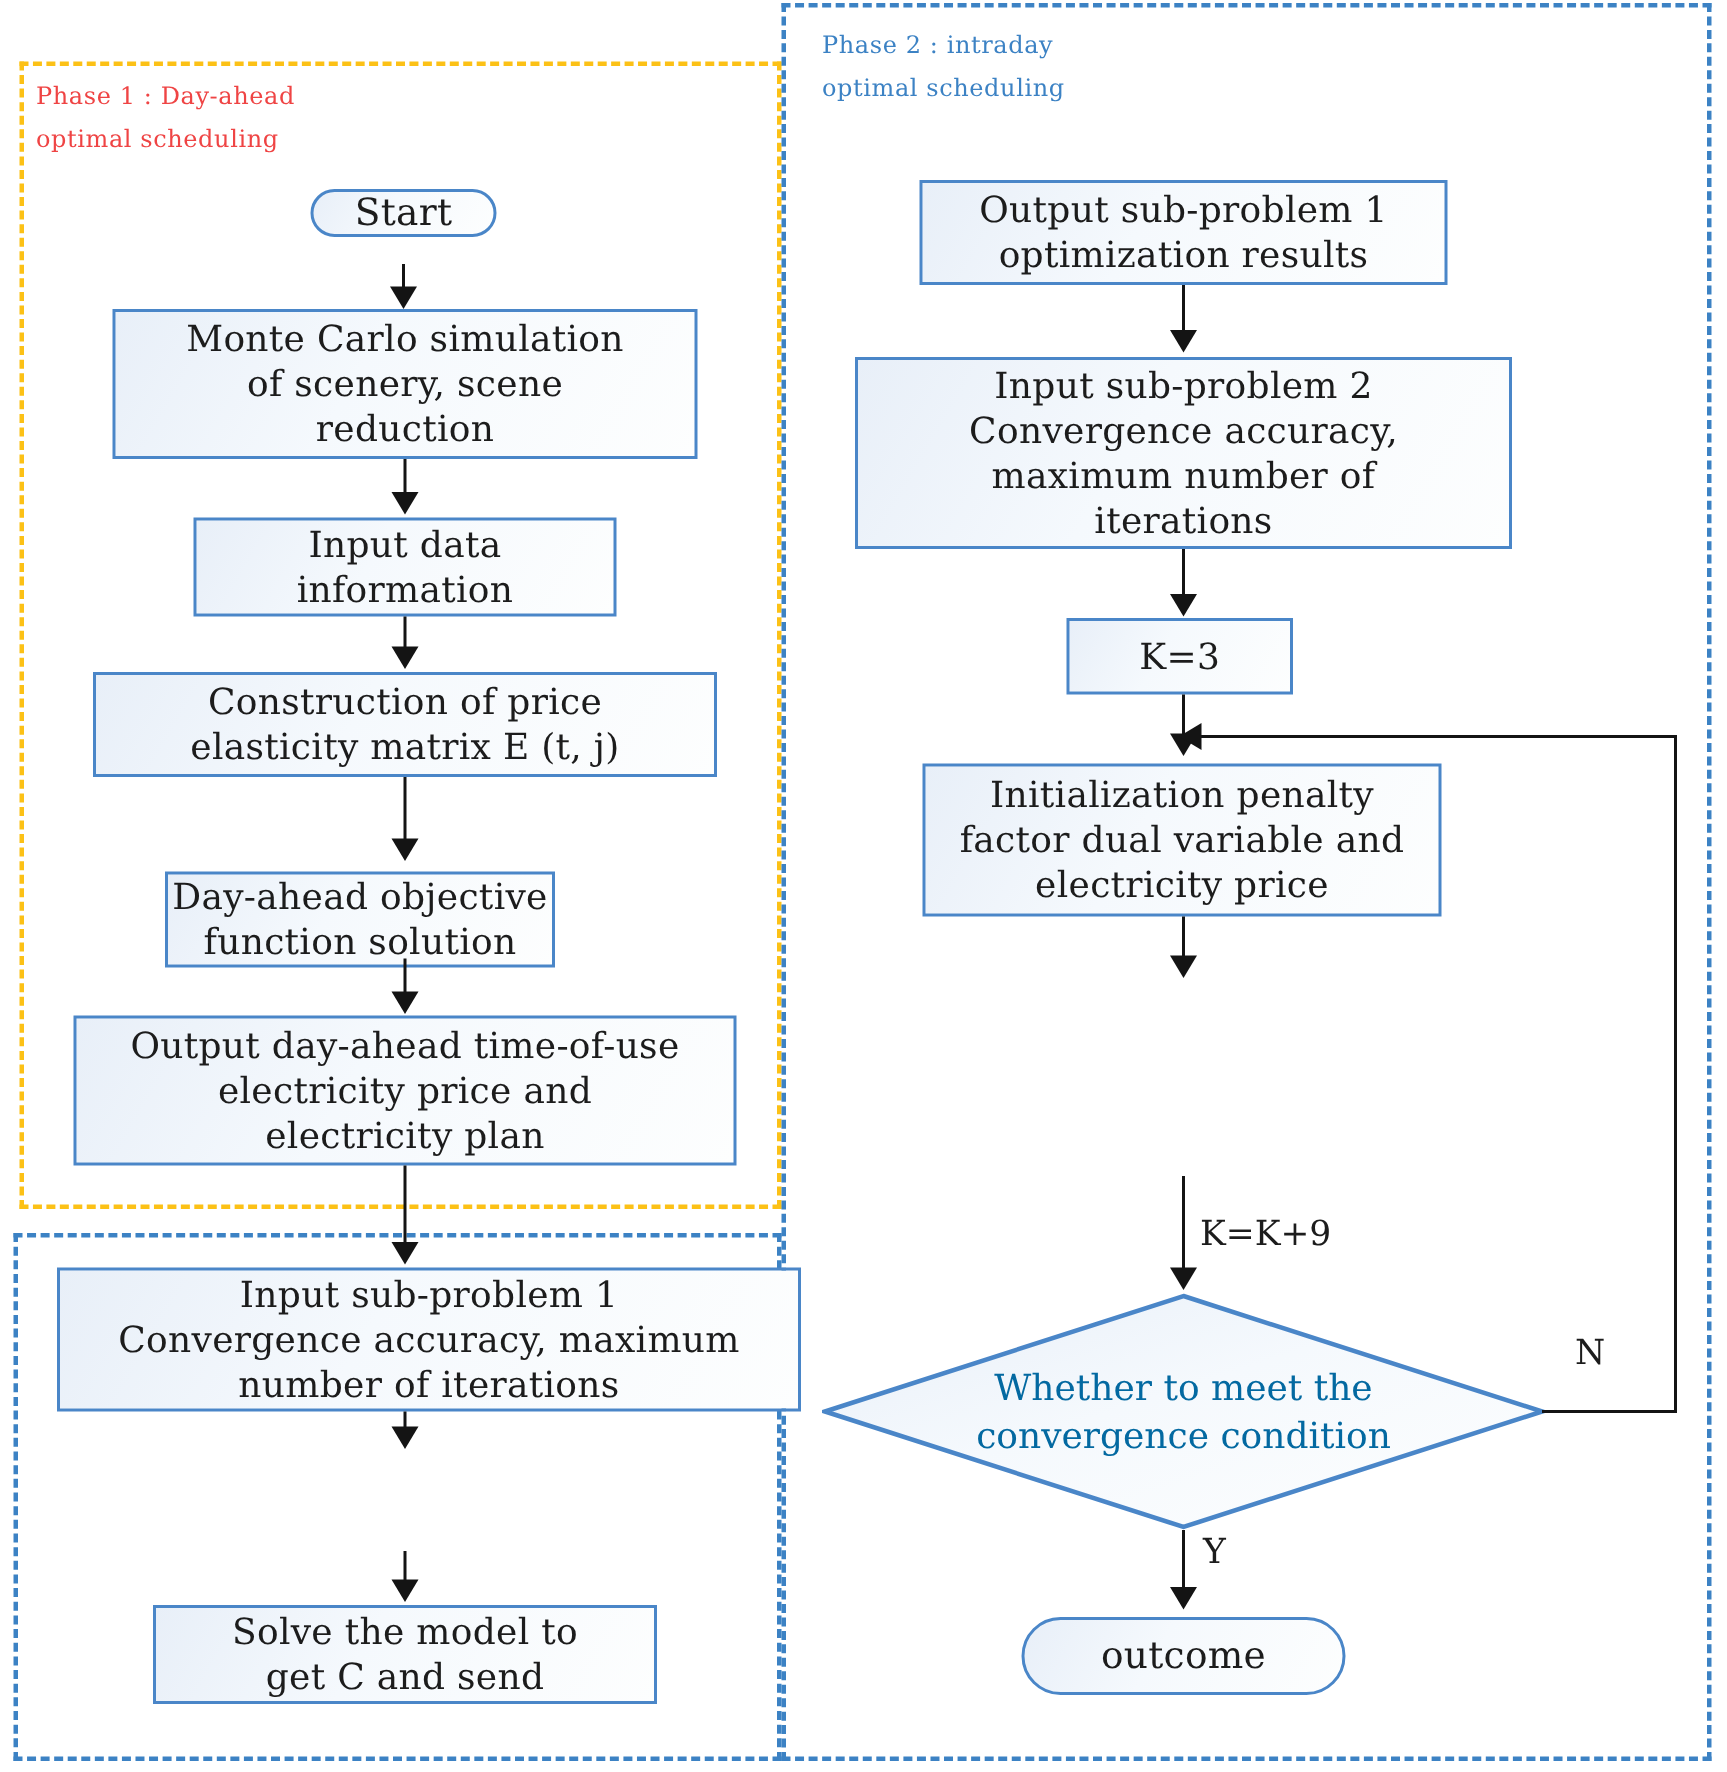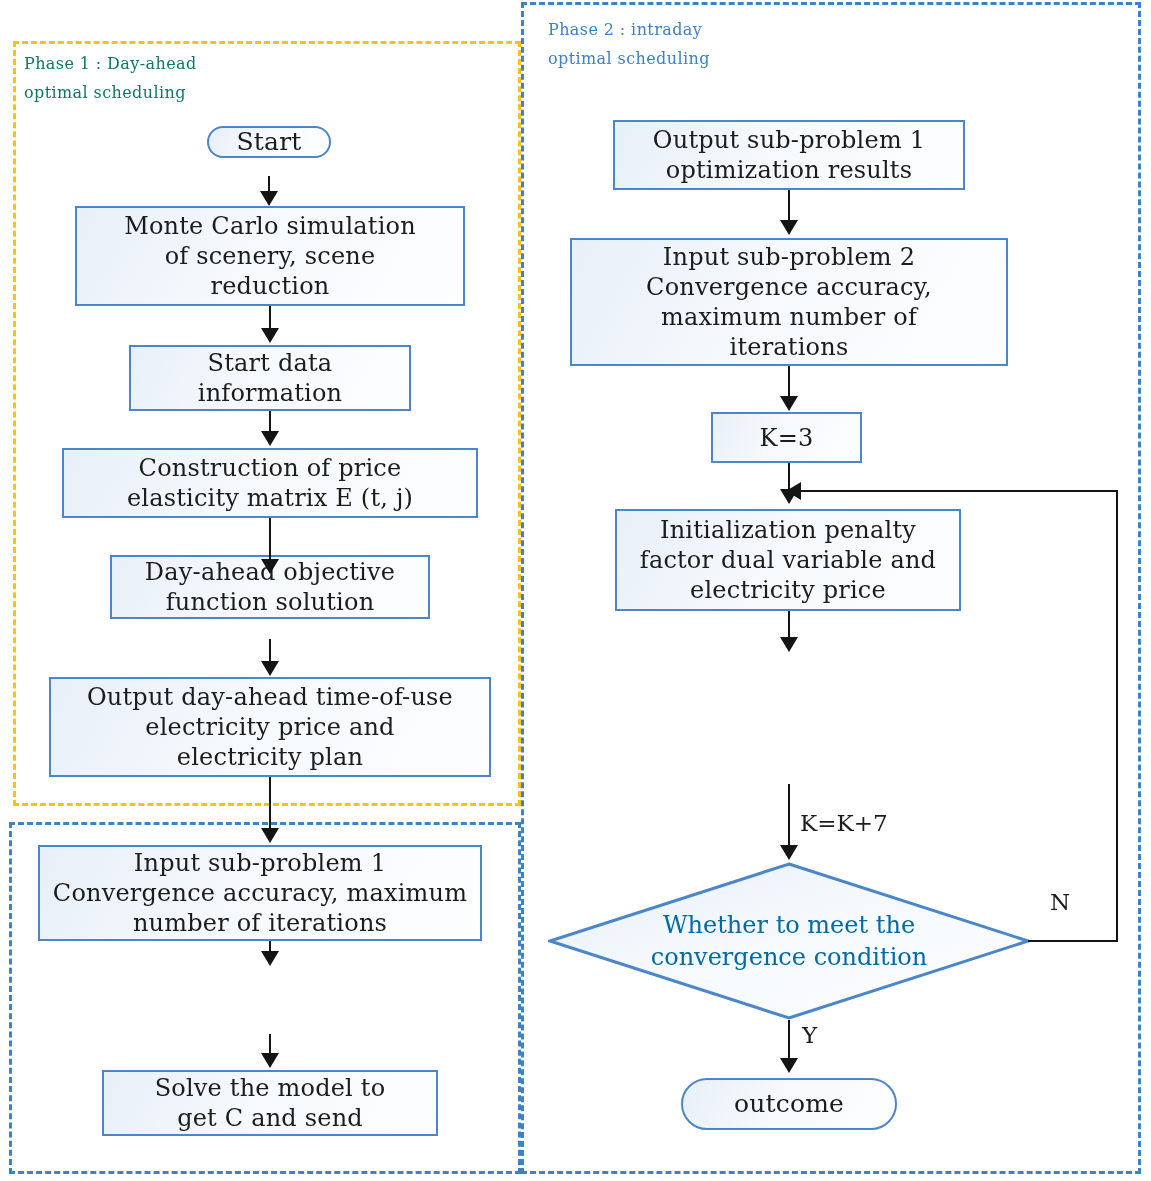--- a/index.html
+++ b/index.html
@@ -26,21 +26,21 @@
   .phase-box.blue  { border:3px dashed #3C82C4; }
 
   .phase-label{
     position:absolute;
     font-family:"DejaVu Serif", serif;
     font-size:16px;
     line-height:29px;
     letter-spacing:0.4px;
     white-space:pre-line;
   }
-  .phase-label.orange{ color:#0f766e; }
+  .phase-label.orange{ color:#ef4444; }
   .phase-label.blue  { color:#3C82C4; }
 
   
   .node{
     position:absolute;
     box-sizing:border-box;
     border:2px solid #4A86C8;
     background:linear-gradient(120deg,#e8eff8 0%,#f5f9fd 42%,#fdfefe 100%);
     display:flex;
     align-items:center;
@@ -125,34 +125,34 @@
 
   <div class="phase-label blue" style="left:548px; top:15px; width:330px;">Phase 2 : intraday
 optimal scheduling</div>
 
   <div class="node terminator" style="left:207px; top:126px; width:124px; height:32px;">Start</div>
 
   <div class="node" style="left:75px; top:206px; width:390px; height:100px;">Monte Carlo simulation
 of scenery, scene
 reduction</div>
 
-  <div class="node" style="left:129px; top:345px; width:282px; height:66px;">Start data
+  <div class="node" style="left:129px; top:345px; width:282px; height:66px;">Input data
 information</div>
 
   <div class="node" style="left:62px; top:448px; width:416px; height:70px;">Construction of price
 elasticity matrix E (t, j)</div>
 
-  <div class="node" style="left:110px; top:555px; width:320px; height:64px;">Day-ahead objective
+  <div class="node" style="left:110px; top:581px; width:260px; height:64px;">Day-ahead objective
 function solution</div>
 
   <div class="node" style="left:49px; top:677px; width:442px; height:100px;">Output day-ahead time-of-use
 electricity price and
 electricity plan</div>
 
-  <div class="node" style="left:38px; top:845px; width:444px; height:96px;">Input sub-problem 1
+  <div class="node" style="left:38px; top:845px; width:496px; height:96px;">Input sub-problem 1
 Convergence accuracy, maximum
 number of iterations</div>
 
 
   <div class="node" style="left:102px; top:1070px; width:336px; height:66px;">Solve the model to
 get C and send</div>
 
   <div class="node" style="left:613px; top:120px; width:352px; height:70px;">Output sub-problem 1
 optimization results</div>
 
@@ -216,21 +216,21 @@
   <div class="arrowhead" style="left:780px; top:396px;"></div>
 
   <div class="conn v" style="left:788px; top:463px; height:28px;"></div>
   <div class="arrowhead" style="left:780px; top:489px;"></div>
 
   <div class="conn v" style="left:788px; top:611px; height:27px;"></div>
   <div class="arrowhead" style="left:780px; top:637px;"></div>
 
   <div class="conn v" style="left:788px; top:784px; height:62px;"></div>
   <div class="arrowhead" style="left:780px; top:845px;"></div>
-  <div class="edge-label" style="left:800px; top:810px;">K=K+7</div>
+  <div class="edge-label" style="left:800px; top:810px;">K=K+9</div>
 
   <div class="conn v" style="left:788px; top:1020px; height:40px;"></div>
   <div class="arrowhead" style="left:780px; top:1058px;"></div>
   <div class="edge-label" style="left:802px; top:1022px;">Y</div>
 
   <div class="conn h" style="left:1028px; top:940px; width:90px;"></div>
   <div class="conn v" style="left:1116px; top:490px; height:452px;"></div>
   <div class="conn h" style="left:800px; top:490px; width:318px;"></div>
   <div class="arrowhead left" style="left:786px; top:482px;"></div>
   <div class="edge-label" style="left:1050px; top:889px;">N</div>

